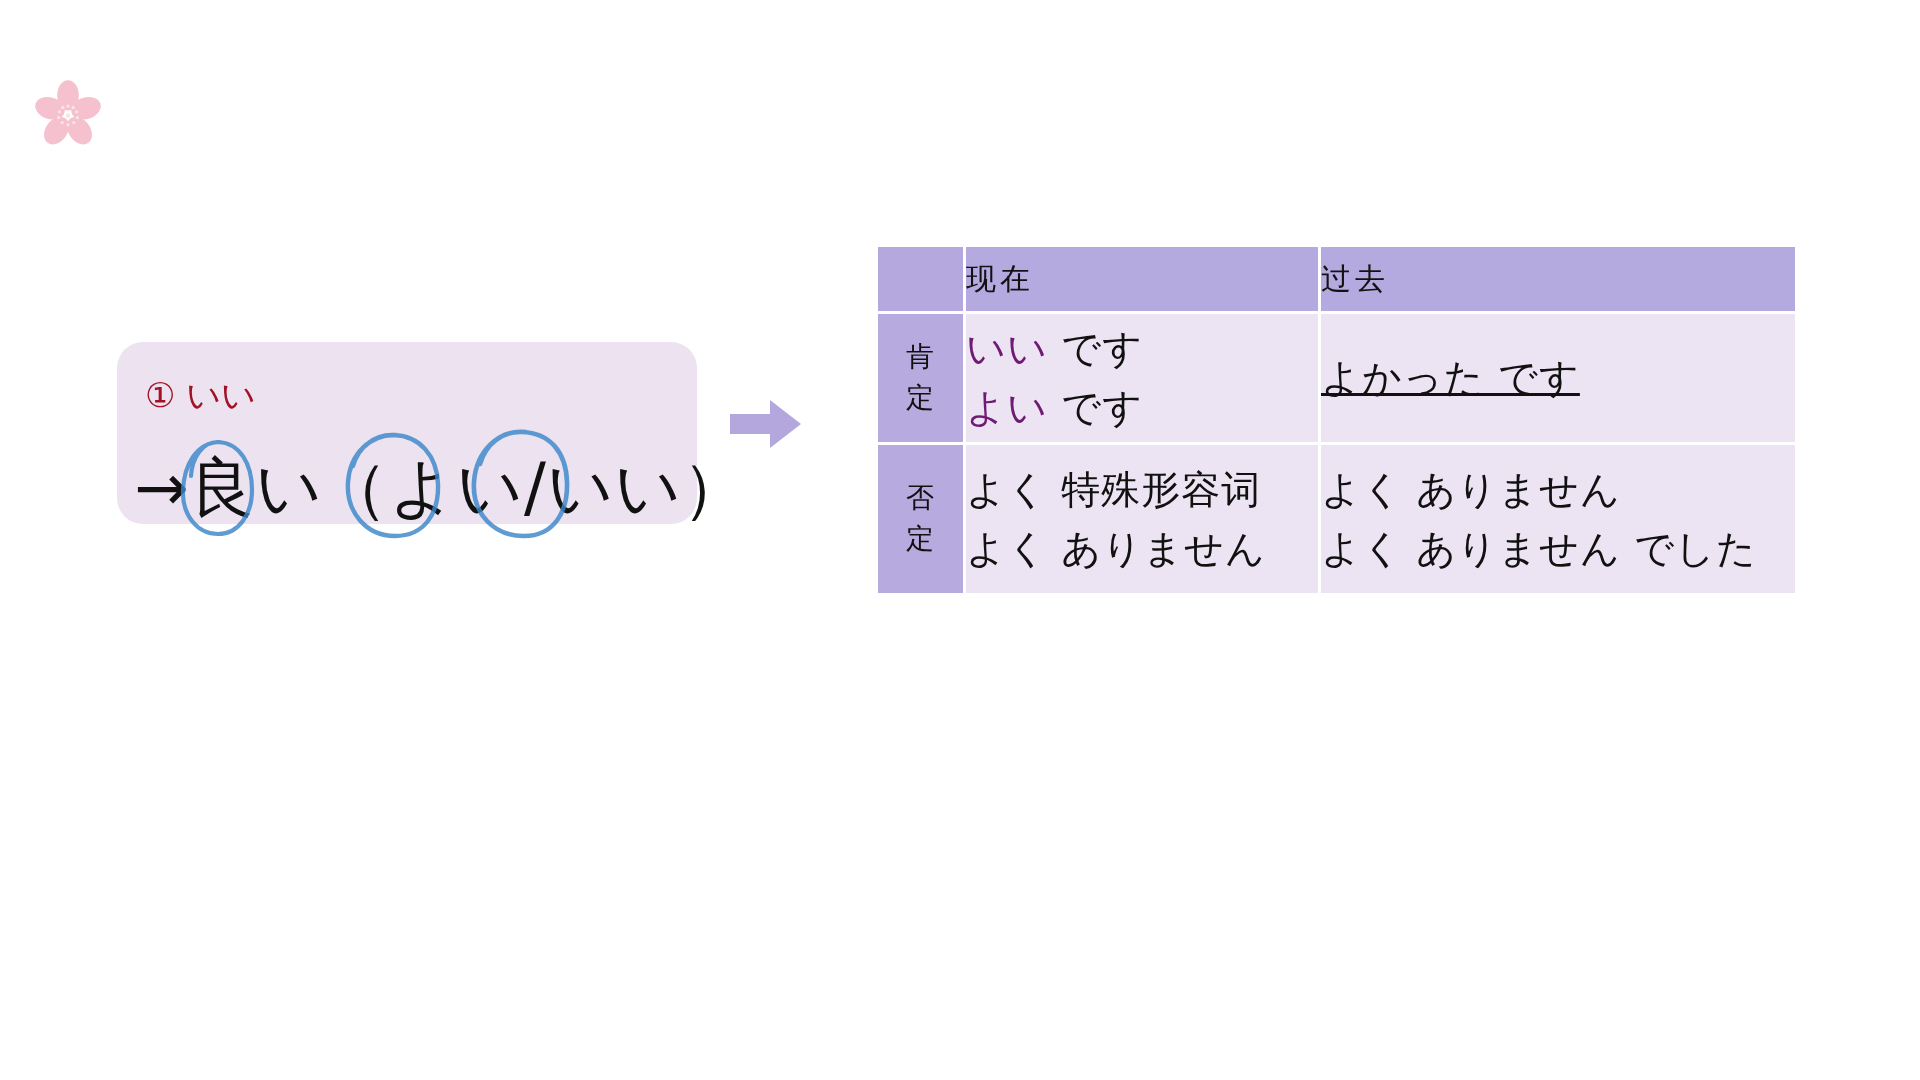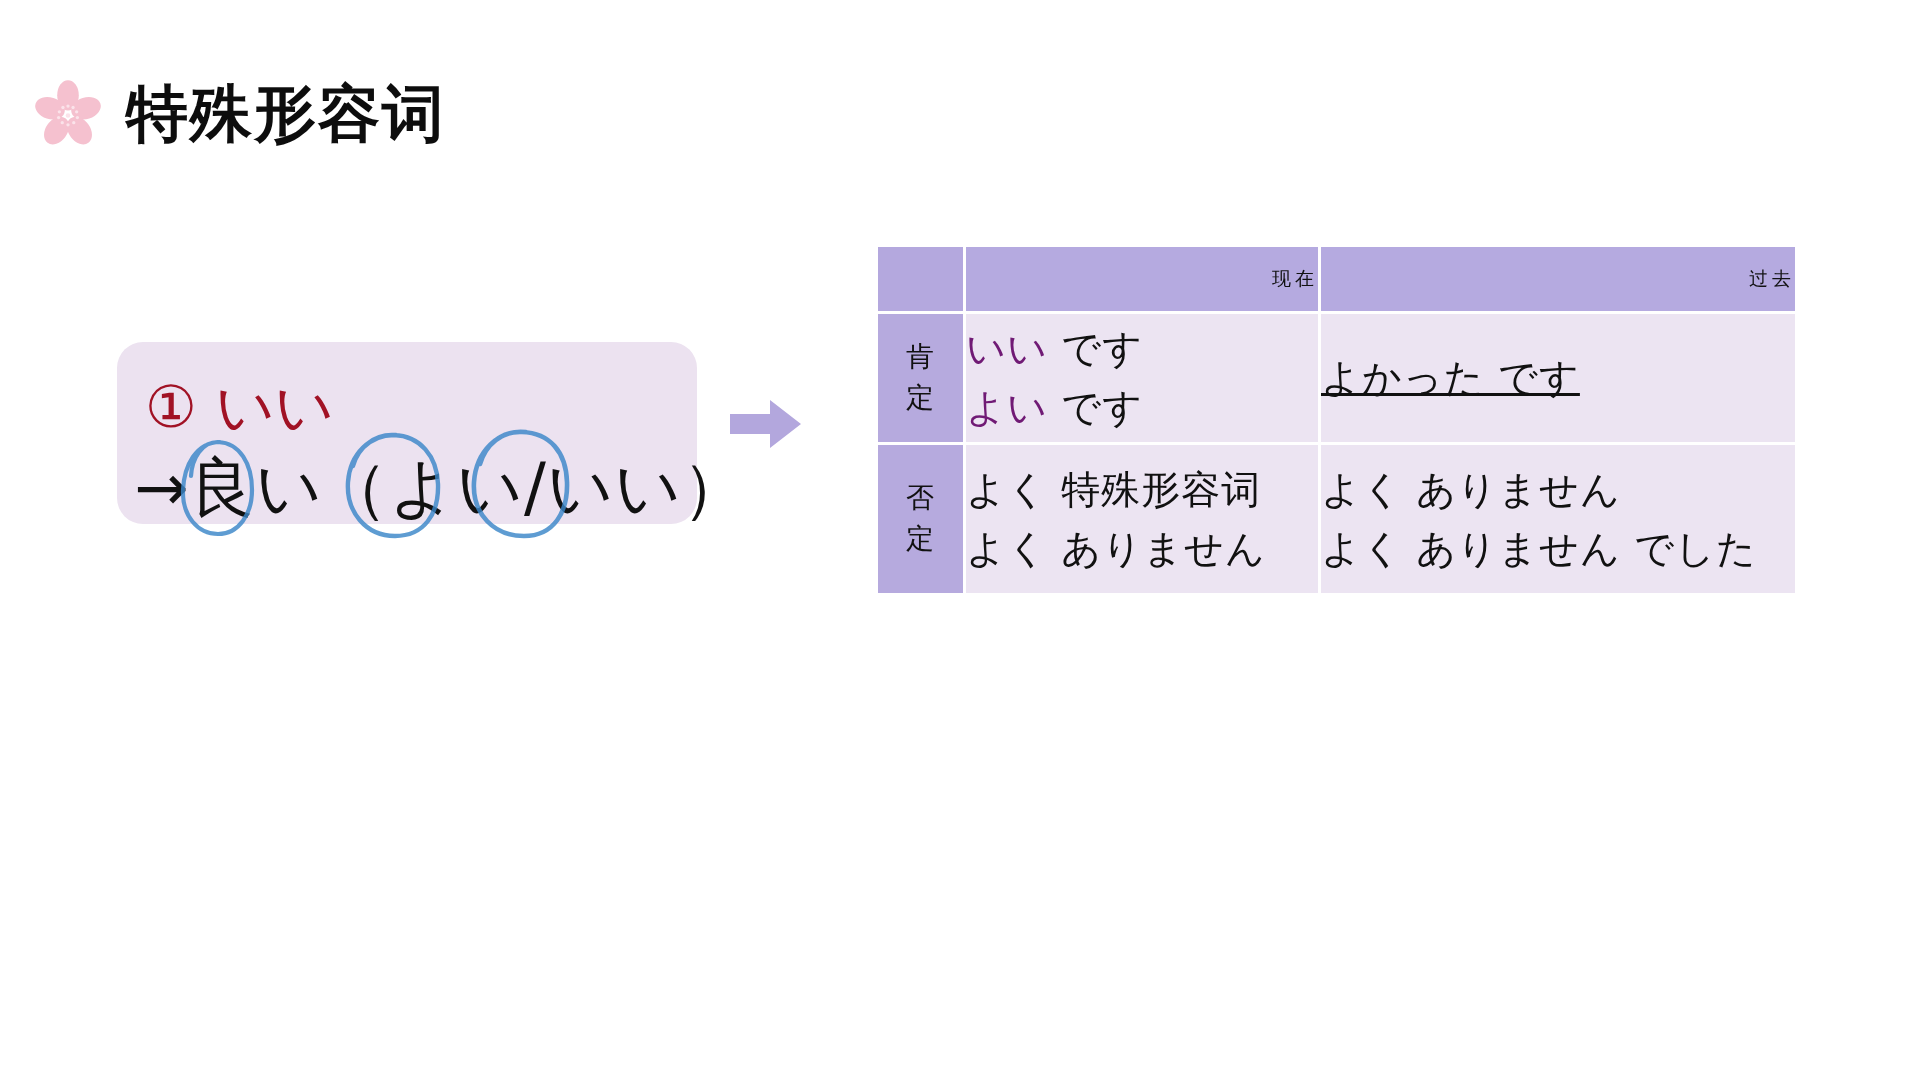--- a/index.html
+++ b/index.html
@@ -46,21 +46,21 @@
     top: 342px;
     width: 580px;
     height: 182px;
     background: #ece2f0;
     border-radius: 26px;
   }
   .info-line1 {
     position: absolute;
     left: 145px;
     top: 378px;
-    font-size: 58px;
+    font-size: 34px;
     color: #a11225;
     line-height: 1;
     white-space: nowrap;
     font-family: "DejaVu Sans", "Liberation Sans", sans-serif;
   }
   .info-line2 {
     position: absolute;
     left: 134px;
     top: 455px;
     font-size: 65px;
@@ -108,24 +108,24 @@
     margin: 0;
     vertical-align: middle;
   }
   .th-corner {
     background: #b4a8de;
     height: 64px;
   }
   .th-head {
     background: #b5aae0;
     height: 64px;
-    font-size: 19px;
+    font-size: 30px;
     font-weight: 400;
     color: #121212;
-    text-align: right;
+    text-align: left;
     letter-spacing: 4px;
   }
   .td-label {
     background: #b6aade;
     width: 85px;
     text-align: center;
     font-size: 28px;
     color: #111111;
     line-height: 1.45;
     letter-spacing: 1px;
@@ -167,21 +167,20 @@
       <circle cx="62" cy="47" r="2.3"></circle>
         <circle cx="63" cy="55" r="2.3"></circle>
       <circle cx="58" cy="62" r="2.3"></circle>
         <circle cx="50" cy="65" r="2.3"></circle>
       <circle cx="42" cy="62" r="2.3"></circle>
         <circle cx="37" cy="55" r="2.3"></circle>
       <circle cx="38" cy="47" r="2.3"></circle>
         <circle cx="43" cy="41" r="2.3"></circle>
     </g>
   </svg>
-  <div class="title-text">特殊形容词</div>
 </div>
 
 <div class="info-box"></div>
 
 <div class="info-line1">① いい</div>
 <div class="info-line2">→良い（よい/いい）</div>
 
 <svg class="annot" id="annot-yoi-kanji" width="82" height="104" viewBox="0 0 82 104">
   <path d="M44 6 C20 6 8 30 7 54 C6 80 22 98 42 98 C63 98 76 78 76 54 C76 28 64 7 42 6
            C26 6 16 22 15 40" fill="none" stroke="#3a86c8" stroke-width="4.2" stroke-linecap="round" opacity="0.82"></path>

